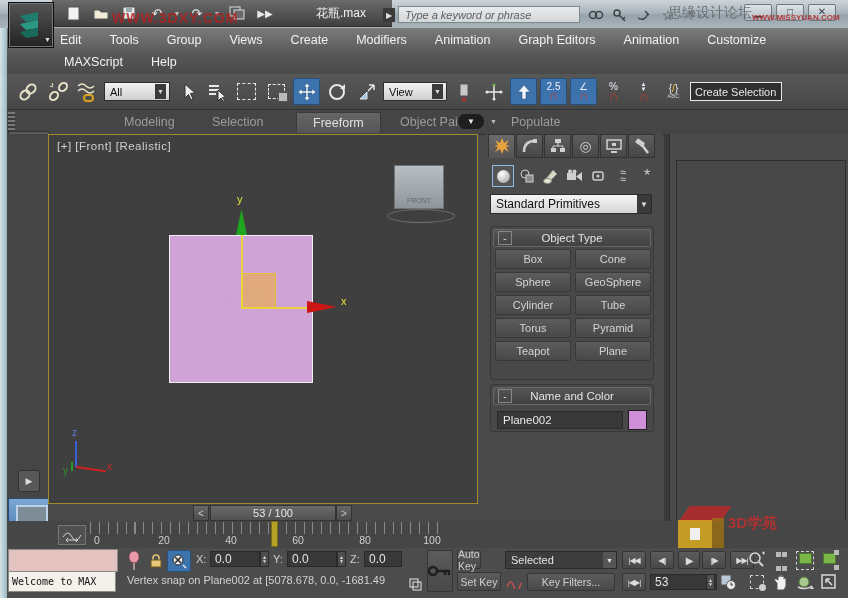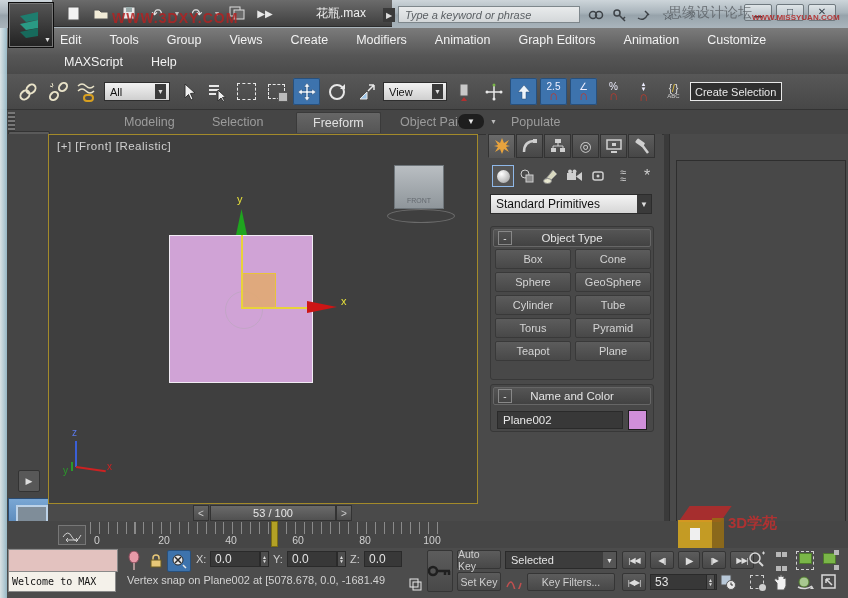--- a/index.html
+++ b/index.html
@@ -588,21 +588,21 @@
         </svg>
       </span>
 
     <span class="abs ic sb-btn" style="left:427px;top:2px;width:26px;height:42px">
       <svg width="24" height="14">
           <circle cx="5" cy="7" r="4" fill="none" stroke="#1f1f1f" stroke-width="2.5"></circle>
           <path d="M9,7 h13 M17,7 v4 M21,7 v4" stroke="#1f1f1f" stroke-width="2.5"></path>
         </svg>
       </span>
 
-    <span class="abs sb-btn" style="left:457px;top:2px;width:44px;height:19px">Auto Key</span>
+    <span class="abs sb-btn" style="left:457px;top:2px;width:24px;height:19px">Auto Key</span>
     <span class="abs sb-btn" style="left:457px;top:24px;width:44px;height:19px">Set Key</span>
 
     <span class="abs sb-dd" style="left:505px;top:3px;width:112px;height:18px">
       <span>Selected</span>
       <span class="arr ic" style="width:13px;height:16px;background:#555;font-size:7px">▼</span>
       </span>
     <span class="abs ic" style="left:505px;top:25px;width:18px;height:18px">
       <svg width="16" height="14">
           <path d="M1,12 q4,-10 7,0 t7,-4" fill="none" stroke="#c05050" stroke-width="1.5"></path>
         </svg>

